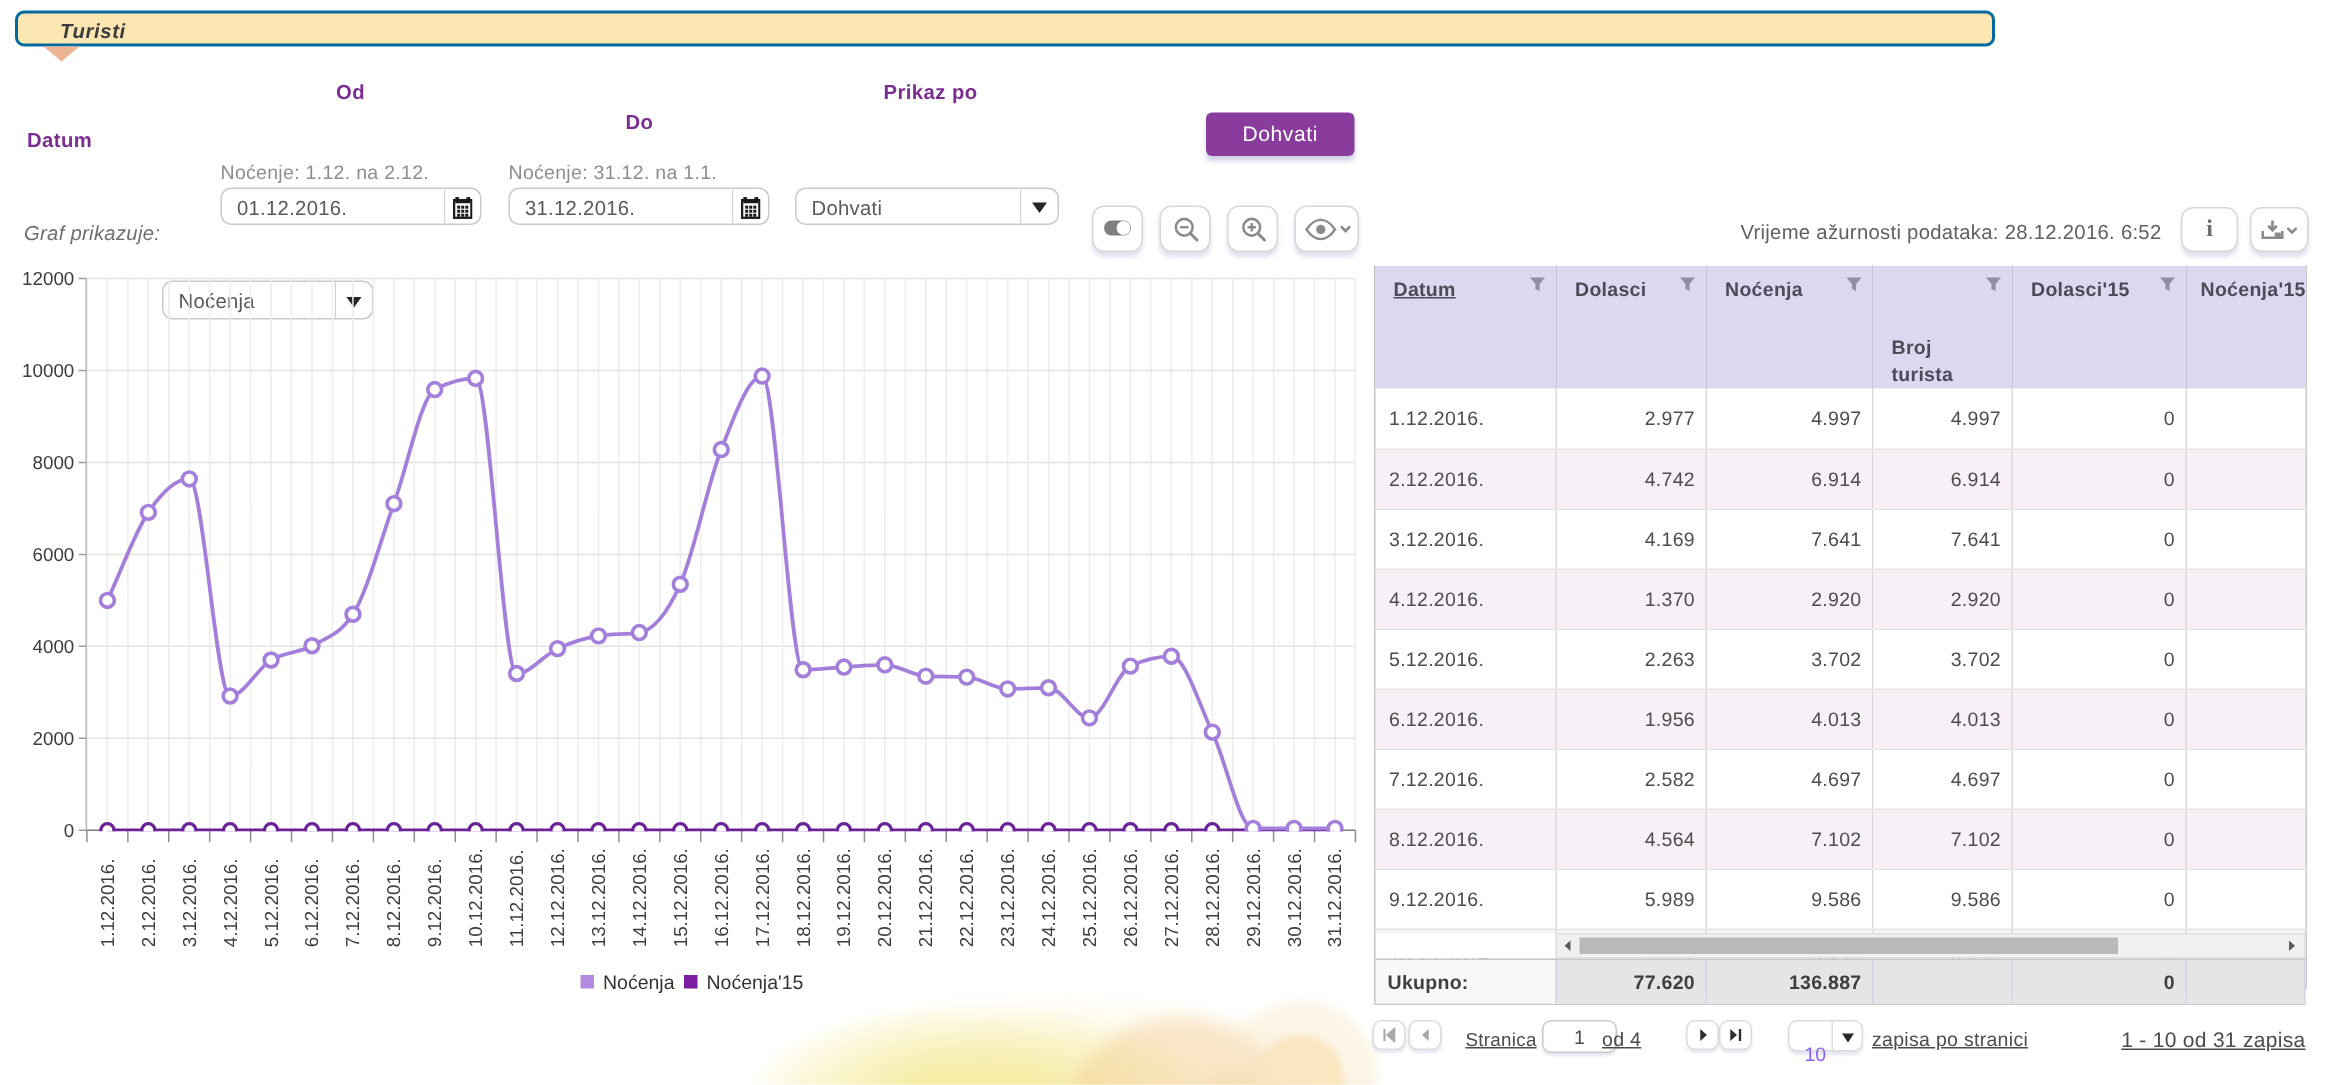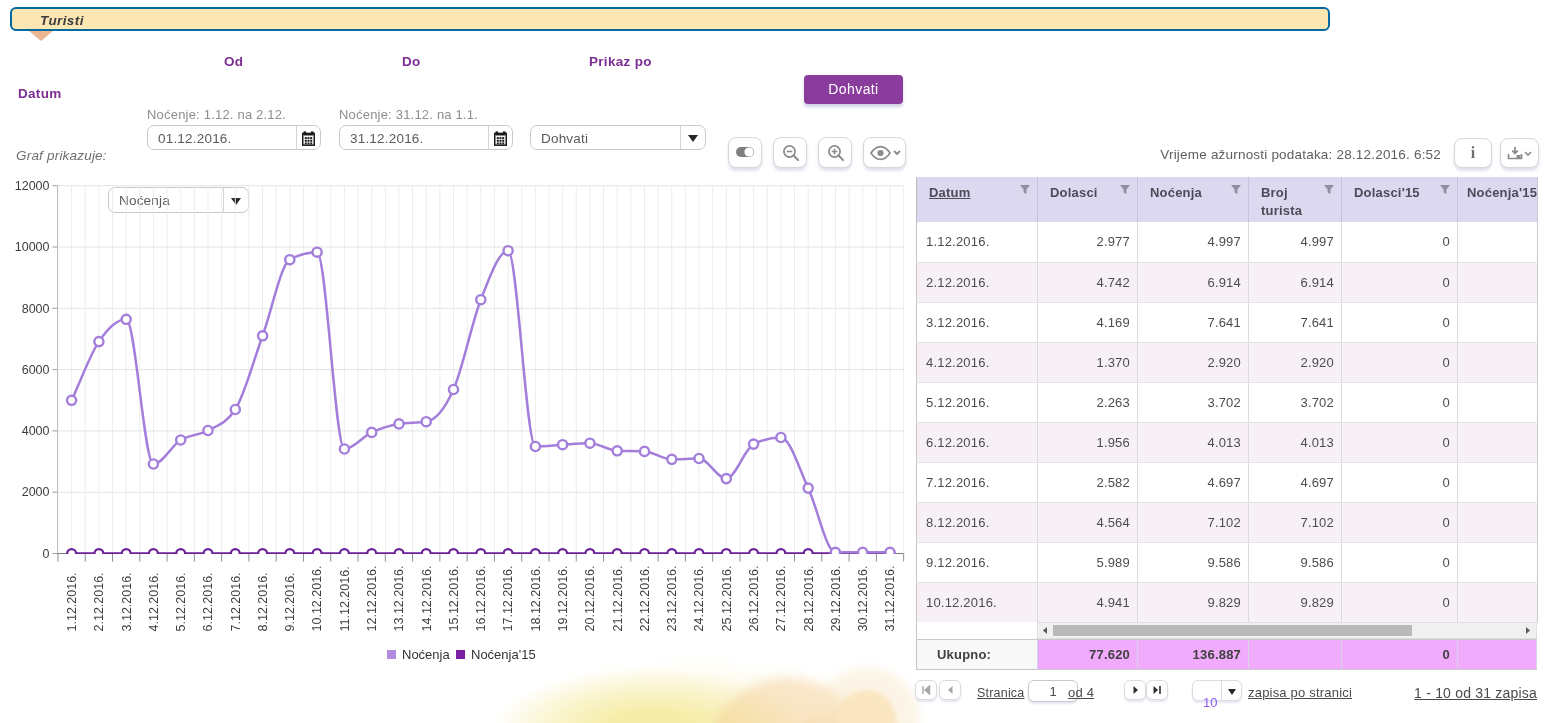--- a/index.html
+++ b/index.html
@@ -62,21 +62,21 @@
 
 #scrollrow { position:absolute; left:916px; top:622px; width:621px; height:17px; }
 #scrollrow .left { position:absolute; left:0; top:0; width:121px; height:17px; background:#fff;
   border-left:1px solid #c4c4c4; }
 #scrollrow .track { position:absolute; left:121px; top:0; width:500px; height:17px; background:#f0f0f0;
   border:1px solid #e0e0e0; }
 #scrollrow .thumb { position:absolute; left:137px; top:3px; width:359px; height:11px; background:#b9b9b9; }
 #footrow { position:absolute; left:916px; top:639px; width:621px; height:31px;
   border-top:1px solid #c9c9c9; border-bottom:1px solid #c9c9c9; font-size:13px; font-weight:bold;
   color:#3f3f3f; letter-spacing:.2px; }
-#footrow div { position:absolute; top:0; height:29px; line-height:29px; background:#f0abfc;
+#footrow div { position:absolute; top:0; height:29px; line-height:29px; background:#e5e5e5;
   border-left:1px solid #d5d3e6; }
 
 .pgbtn { position:absolute; top:680px; width:22px; height:20px; background:#fff; border:1px solid #dcdcdc;
   border-radius:6px; box-shadow:0 2px 2px rgba(150,160,200,.25); }
 .pgtxt { position:absolute; top:685px; font-size:13px; color:#4b4b4b; letter-spacing:.2px;text-decoration:underline; }
 </style></head>
 <body>
 <div id="deco">
     <div class="circ" id="dF"></div>
     <div class="circ" id="dE"></div>
@@ -85,21 +85,21 @@
     <div class="circ" id="dB"></div>
     <div class="circ" id="dA"></div>
   </div>
 
 <div id="topbar">
     <span>Turisti</span>
   </div>
 <div id="tab-arrow"></div>
 
 <div class="plabel" style="left:224px;">Od</div>
-<div class="plabel" style="left:402px;">Do</div>
+<div class="plabel" style="left:417px;margin-top:20px;">Do</div>
 <div class="plabel" style="left:589px;">Prikaz po</div>
 <div id="datum">Datum</div>
 
 <div class="inp" style="left:147px;width:174px;">
     <span class="txt">01.12.2016.</span>
   <span class="icon">
       <svg width="13" height="15" viewBox="0 0 13 15" style="position:absolute;left:5px;top:5px;">
         <rect x="1.55" y="0.4" width="2.5" height="2.6" fill="#1a1a1a"></rect>
         <rect x="8.95" y="0.4" width="2.5" height="2.6" fill="#1a1a1a"></rect>
         <rect x="0.75" y="2.4" width="11.5" height="11.8" fill="none" stroke="#1a1a1a" stroke-width="1.5"></rect>
@@ -337,21 +337,21 @@
   <th><span style="text-decoration:underline;">Datum</span><svg width="12" height="11" viewBox="0 0 12 11" style="position:absolute;right:6px;top:7px">
             <path d="M1 1h10L7.4 5.4V10L4.6 8.6V5.4Z" fill="#8f8f9f"></path>
           </svg></th>
   <th>Dolasci<svg width="12" height="11" viewBox="0 0 12 11" style="position:absolute;right:6px;top:7px">
             <path d="M1 1h10L7.4 5.4V10L4.6 8.6V5.4Z" fill="#8f8f9f"></path>
           </svg></th>
   <th>Noćenja<svg width="12" height="11" viewBox="0 0 12 11" style="position:absolute;right:6px;top:7px">
             <path d="M1 1h10L7.4 5.4V10L4.6 8.6V5.4Z" fill="#8f8f9f"></path>
           </svg></th>
   <th>
-          <span style="display:block;width:62px;white-space:normal;line-height:18px;">Broj turista</span>
+          <span style="display:block;width:62px;white-space:normal;line-height:18px;margin-top:39px;">Broj turista</span>
           <svg width="12" height="11" viewBox="0 0 12 11" style="position:absolute;right:6px;top:7px">
             <path d="M1 1h10L7.4 5.4V10L4.6 8.6V5.4Z" fill="#8f8f9f"></path>
           </svg>
         </th>
   <th>Dolasci'15<svg width="12" height="11" viewBox="0 0 12 11" style="position:absolute;right:6px;top:7px">
             <path d="M1 1h10L7.4 5.4V10L4.6 8.6V5.4Z" fill="#8f8f9f"></path>
           </svg></th>
   <th style="padding-right:0;padding-left:9px;">Noćenja'15</th>
  </tr>
     </thead>
@@ -444,21 +444,21 @@
   <div class="track"></div>
   <div class="thumb"></div>
   <svg width="8" height="9" viewBox="0 0 8 9" style="position:absolute;left:125px;top:4px;">
       <path d="M6 1 2 4.5 6 8Z" fill="#5a5a5a"></path>
     </svg>
   <svg width="8" height="9" viewBox="0 0 8 9" style="position:absolute;left:608px;top:4px;">
       <path d="M2 1l4 3.5L2 8Z" fill="#5a5a5a"></path>
     </svg>
 </div>
 <div id="footrow">
-  <div style="left:0;width:121px;background:#f8f8f8;border-left:1px solid #c4c4c4;padding-left:20px;">Ukupno:</div>
+  <div style="left:0;width:121px;background:#f8f8f8;border-left:1px solid #c4c4c4;padding-left:8px;">Ukupno:</div>
   <div style="left:121px;width:100px;text-align:right;padding-right:7px;">77.620</div>
   <div style="left:221px;width:111px;text-align:right;padding-right:7px;">136.887</div>
   <div style="left:332px;width:93px;"></div>
   <div style="left:425px;width:116px;text-align:right;padding-right:7px;">0</div>
   <div style="left:541px;width:80px;border-right:1px solid #d5d3e6;"></div>
 </div>
 
 <div class="pgbtn" style="left:915px;">
   <svg width="10" height="10" viewBox="0 0 10 10" style="position:absolute;left:5px;top:4px;">
       <path d="M2 1v8M8.5 1 4 5l4.5 4Z" stroke="#a8a8a8" fill="#a8a8a8" stroke-width="1.4"></path>

